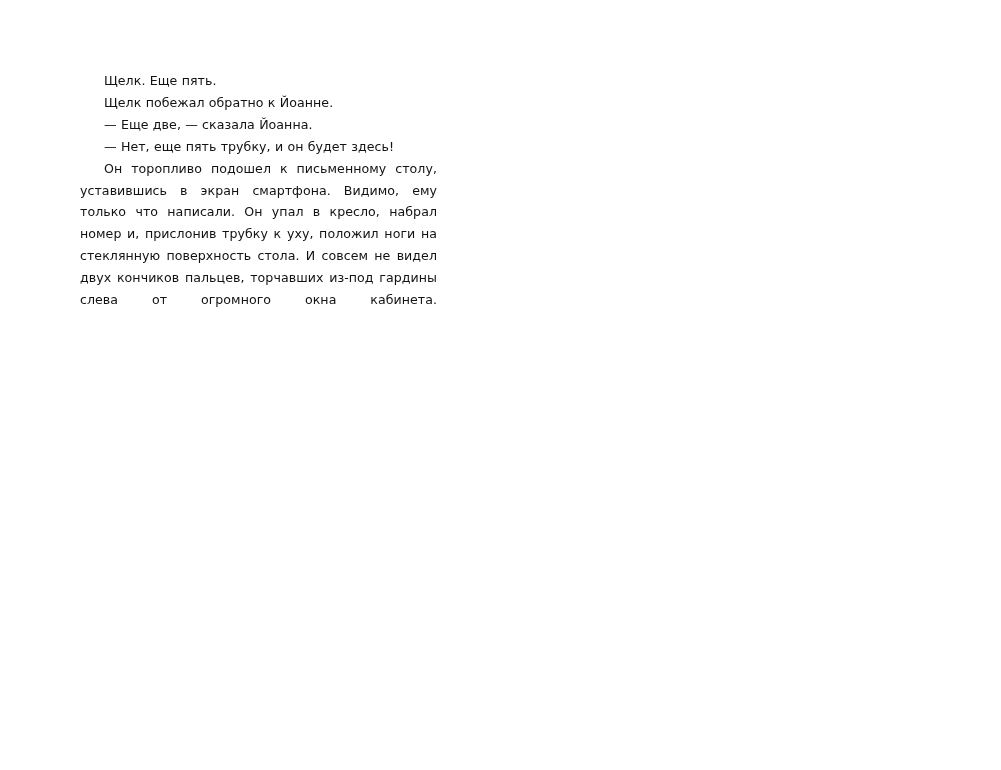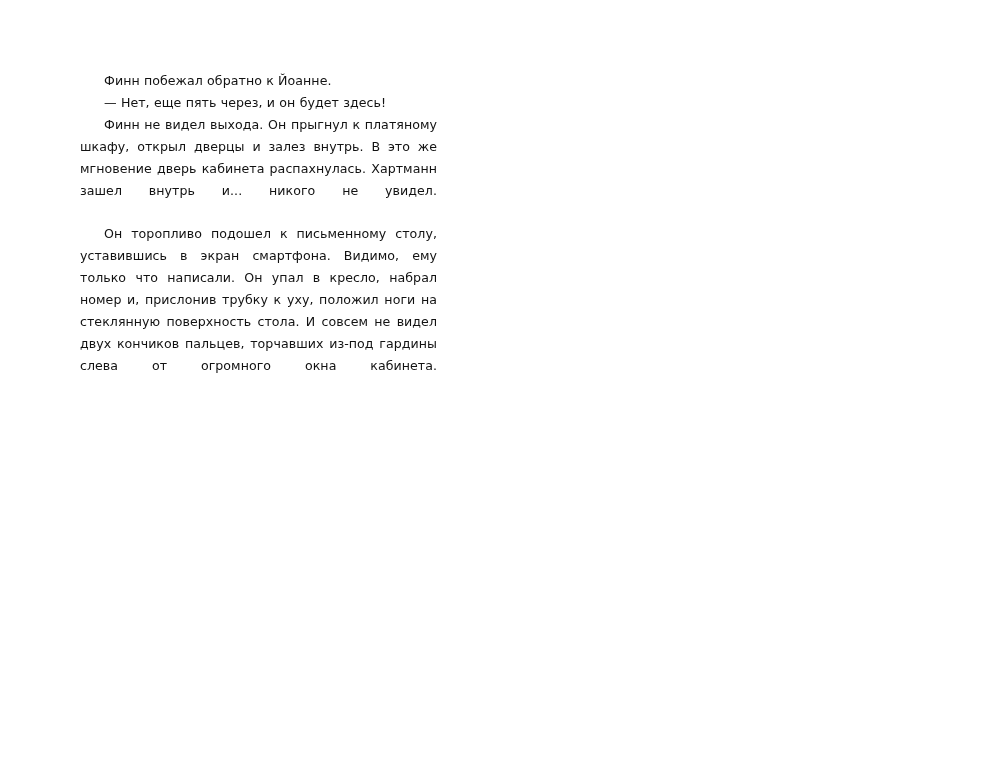--- a/index.html
+++ b/index.html
@@ -68,23 +68,24 @@
   }
   .para.last-natural::after { content: none; }
 </style>
 </head>
 <body>
 
 <div class="spread">
 
   <div class="page page-left">
     <div class="text-col col-left">
-      <p class="para last-natural">Финн побежал обратно к Йоанне.</p>
-      <p class="para dialog last-natural">— Нет, еще пять через, и он будет здесь!</p>
-      <p class="para">Финн не видел выхода. Он прыгнул к платяному шкафу, открыл дверцы и залез внутрь. В это же мгновение дверь кабинета распахнулась. Хартманн зашел внутрь и... никого не увидел.</p>
+      <p class="para last-natural">Щелк. Еще пять.</p>
+      <p class="para last-natural">Щелк побежал обратно к Йоанне.</p>
+      <p class="para dialog last-natural">— Еще две, — сказала Йоанна.</p>
+      <p class="para dialog last-natural">— Нет, еще пять трубку, и он будет здесь!</p>
       <p class="para">Он торопливо подошел к письменному столу, уставившись в экран смартфона. Видимо, ему только что написали. Он упал в кресло, набрал номер и, прислонив трубку к уху, положил ноги на стеклянную поверхность стола. И совсем не видел двух кончиков пальцев, торчавших из-под гардины слева от огромного окна кабинета.</p>
     </div>
   </div>
 
   <div class="page page-right">
 
     
 
     
 

